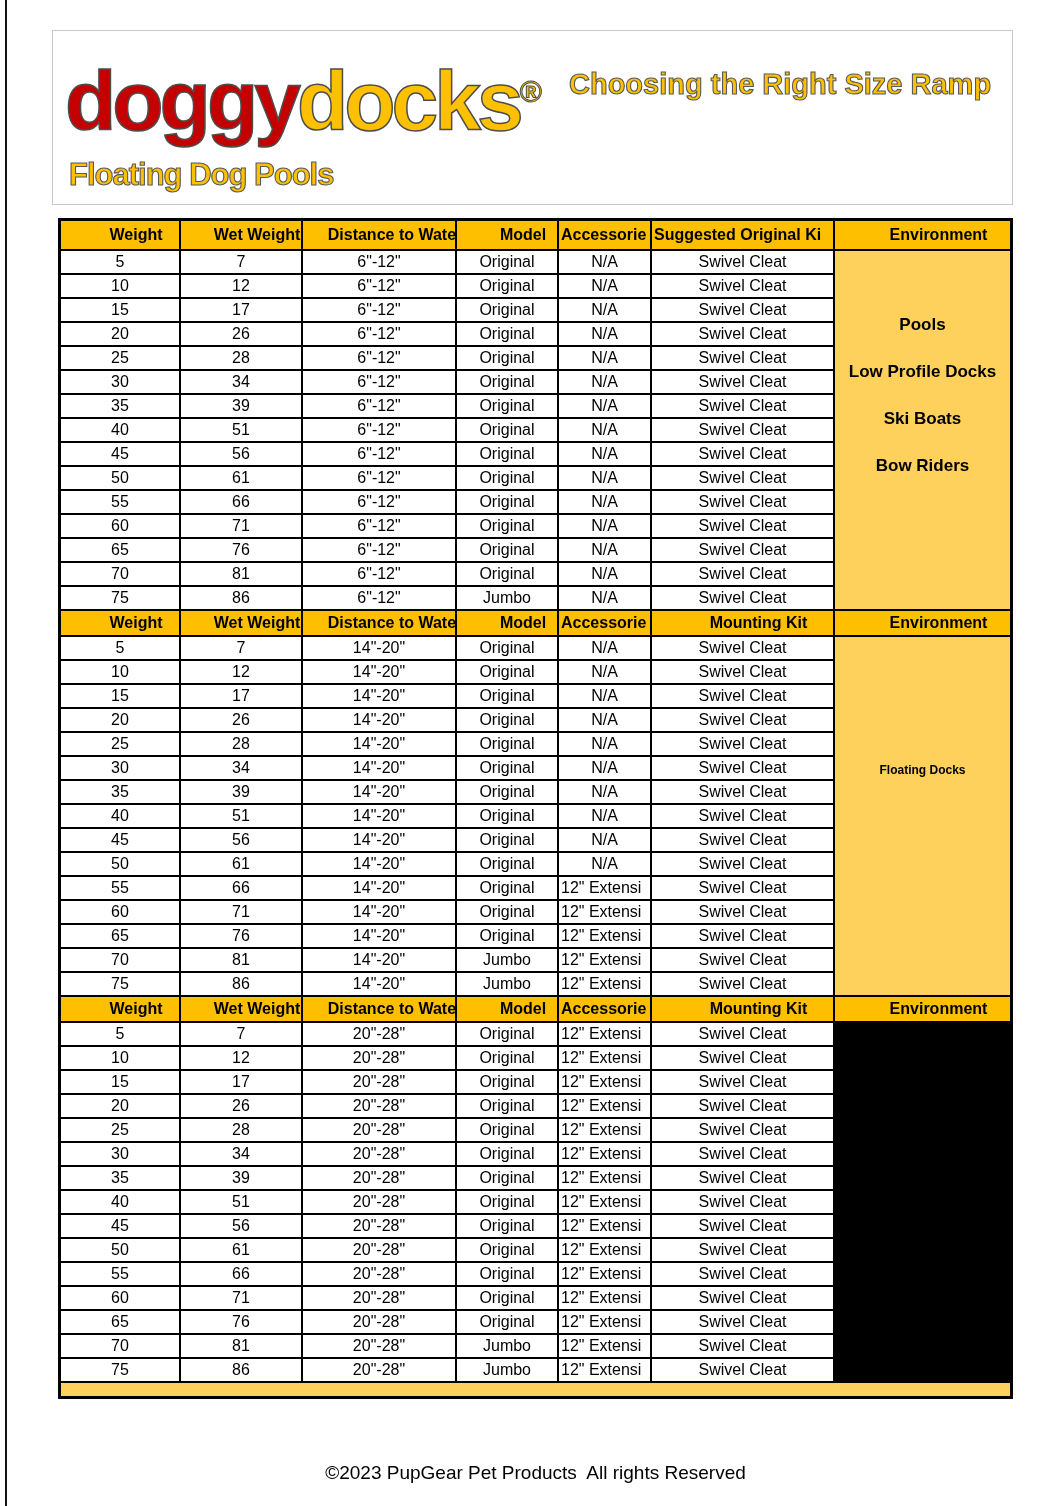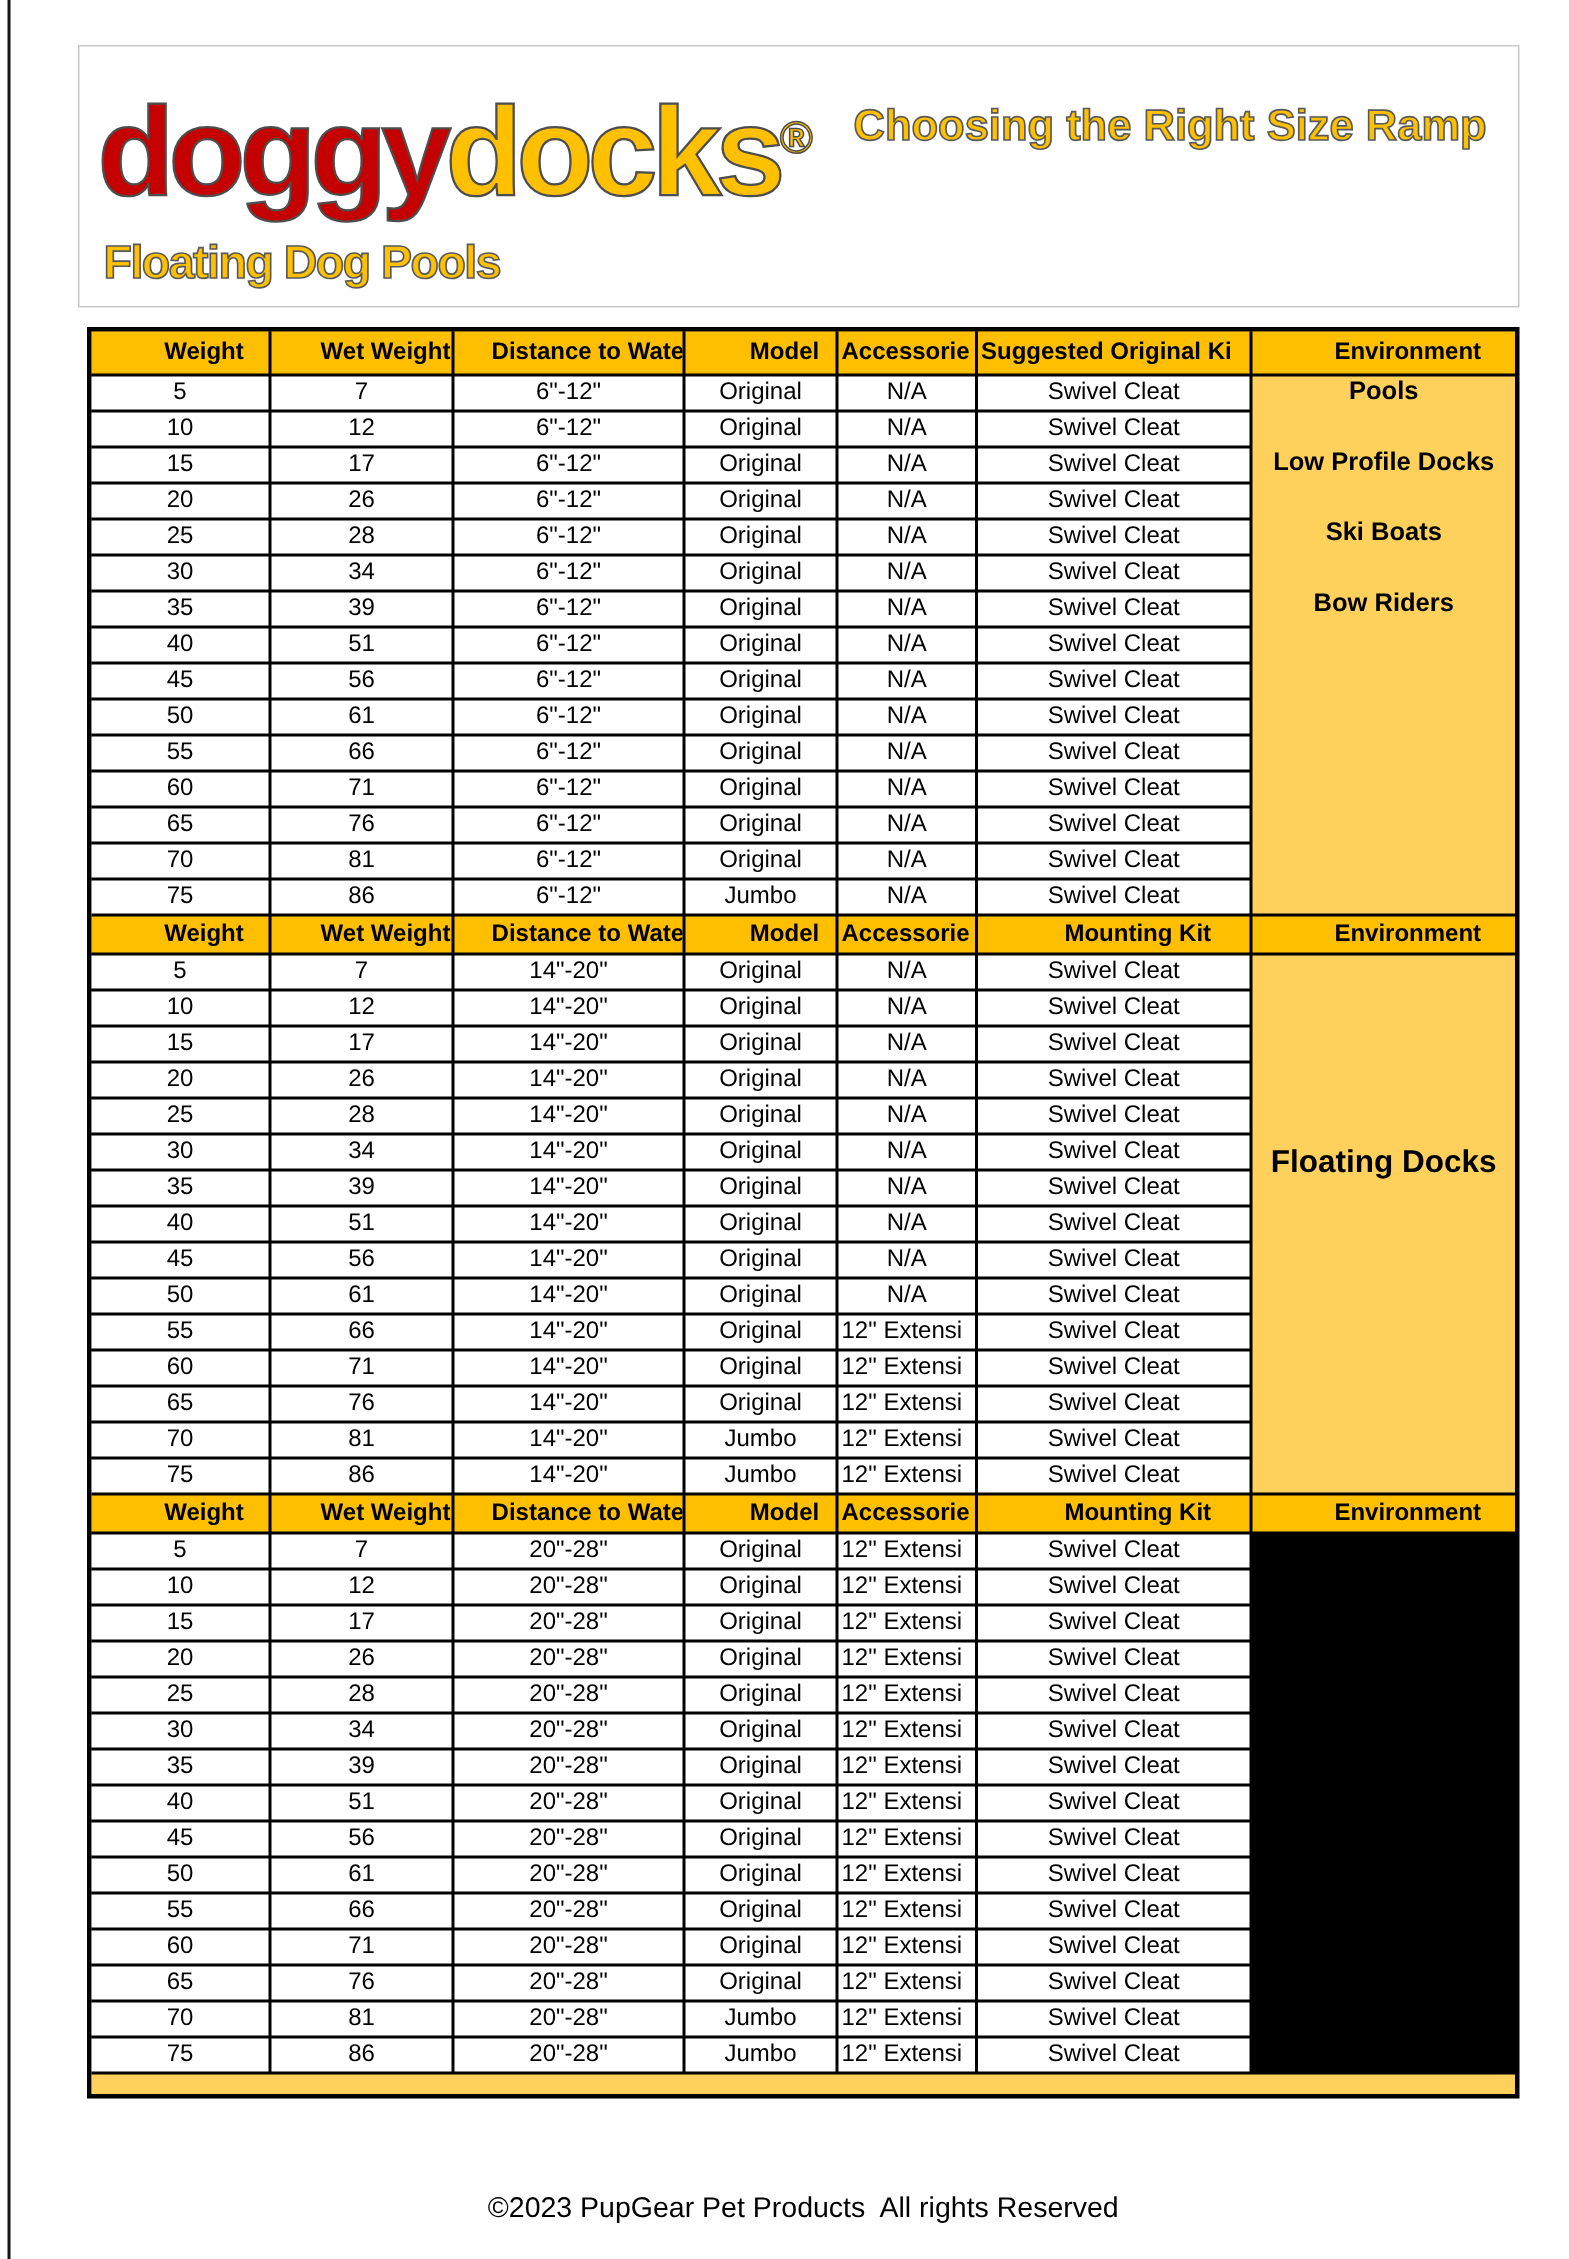--- a/index.html
+++ b/index.html
@@ -22,22 +22,22 @@
   .tagline{position:absolute;left:16px;top:126px;font-size:31px;font-weight:bold;color:var(--gold);letter-spacing:-1px;-webkit-text-stroke:1.1px #595959;white-space:nowrap;}
   .table-wrap{position:absolute;left:58px;top:218px;width:955px;border:3px solid #000;background:#000;}
   .sections{display:flex;flex-direction:column;gap:2px;background:#000;}
   .section{display:grid;grid-template-columns:118px 120px 152px 100px 91px 181px 175px;gap:2px;background:#000;}
   .sec0{grid-template-rows:28px repeat(15,22px);}
   .sec1,.sec2{grid-template-rows:24px repeat(15,22px);}
   .hcell{background:var(--header-bg);color:#000;font-weight:bold;font-size:16px;display:flex;align-items:center;justify-content:center;overflow:hidden;white-space:nowrap;padding-left:32px;}
   .bcell{background:#fff;color:#000;font-size:16px;display:flex;align-items:center;justify-content:center;overflow:hidden;white-space:nowrap;}
   .clip-left{justify-content:flex-start;padding-left:2px;}
   .env{background:var(--env-bg);display:flex;flex-direction:column;align-items:center;font-weight:bold;color:#000;}
-  .sec0 .env{gap:27px;font-size:17px;}
-  .sec1 .env{padding-top:126px;font-size:21px;}
+  .sec0 .env{padding-top:64px;gap:27px;font-size:17px;}
+  .sec1 .env{padding-top:126px;font-size:12px;}
   .sec2 .env{padding-top:60px;gap:27px;font-size:17px;}
   .sec2 .env div:last-child{margin-top:20px;}
   .strip{height:13px;background:var(--env-bg);}
   .footer{position:absolute;top:1462px;left:58px;width:955px;text-align:center;font-size:19px;color:#000;white-space:pre;}
 </style>
 </head>
 <body>
 
 <div class="page">
   <div class="left-rule"></div>

